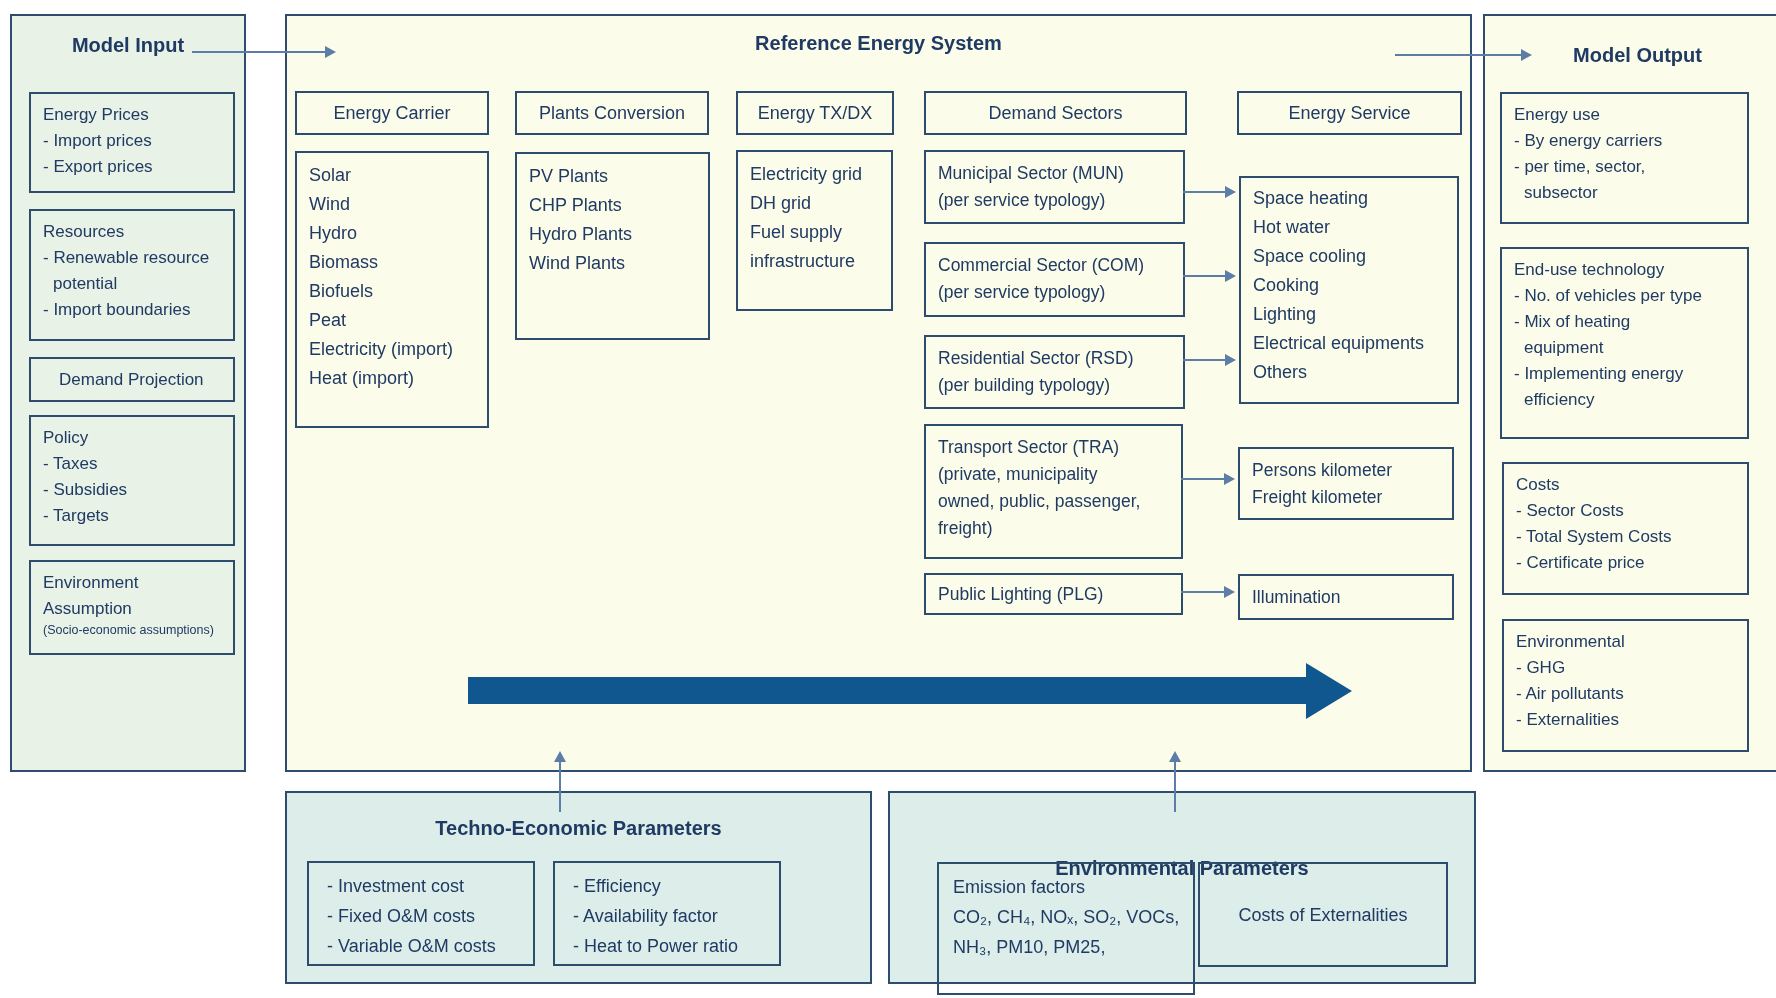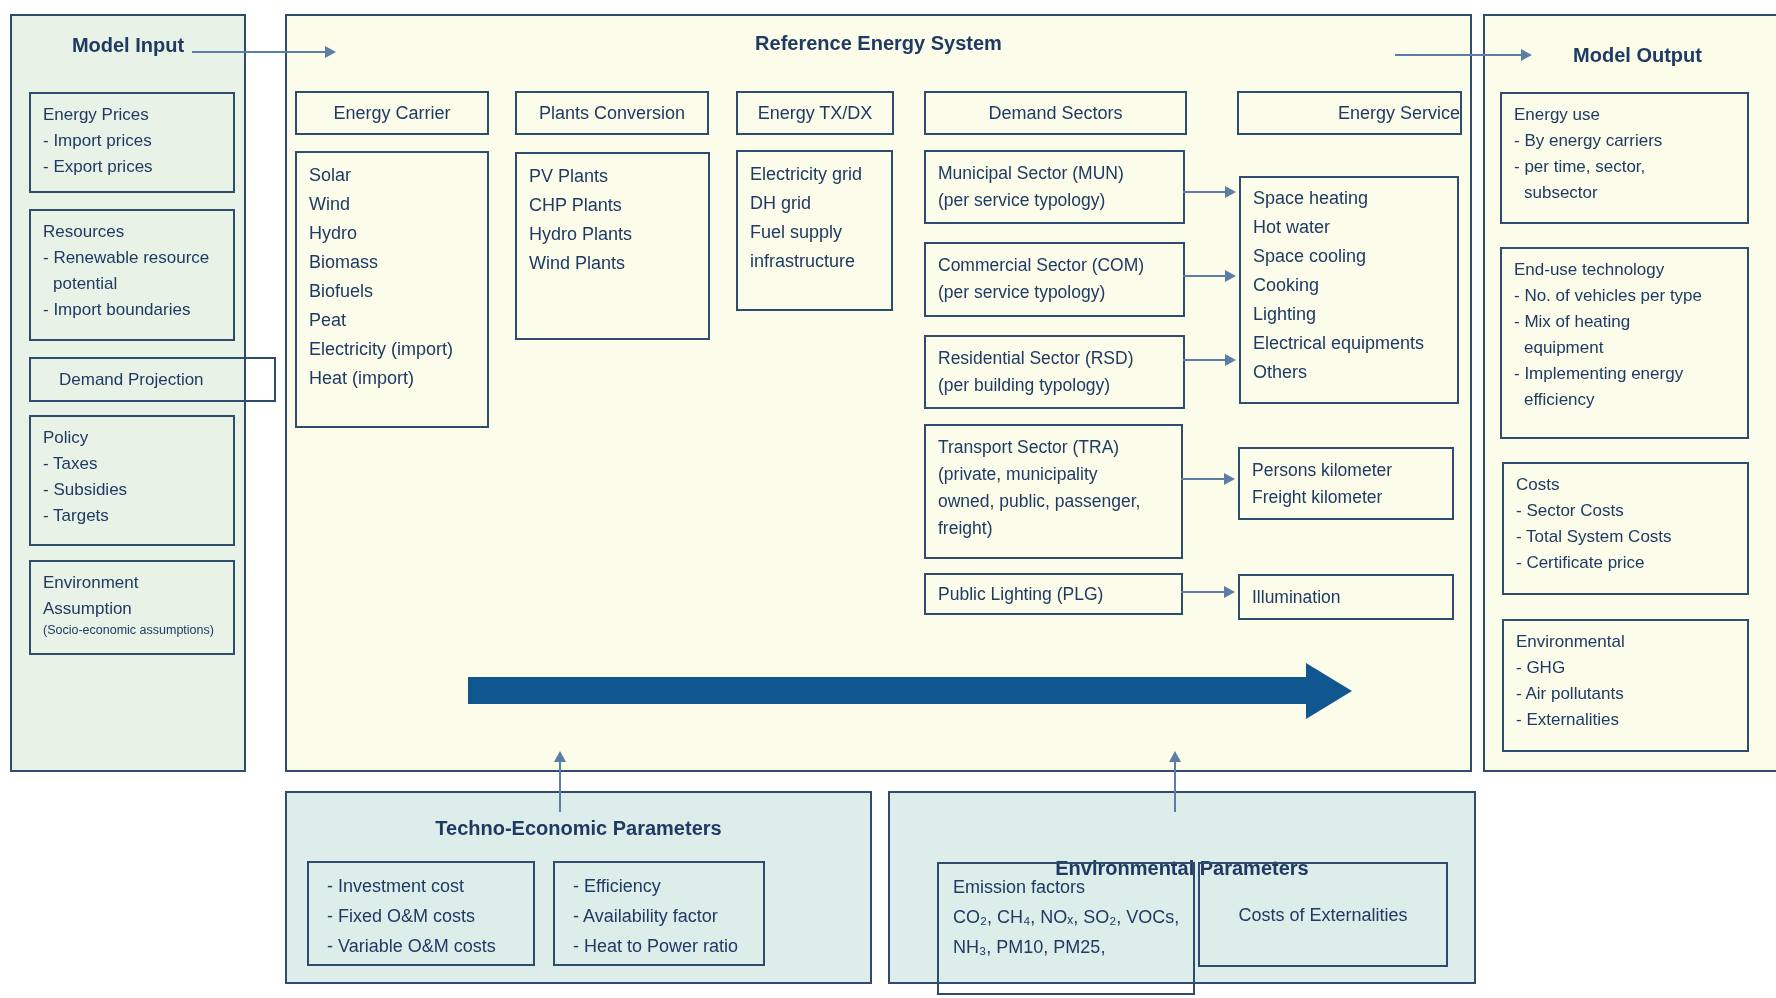--- a/index.html
+++ b/index.html
@@ -60,21 +60,21 @@
       <div class="ln">- Export prices</div>
     </div>
 
     <div class="box t17" style="left:17px;top:193px;width:206px;height:132px;">
       <div class="ln">Resources</div>
       <div class="ln">- Renewable resource</div>
       <div class="ln cont">potential</div>
       <div class="ln">- Import boundaries</div>
     </div>
 
-    <div class="box t17 vcenter" style="left:17px;top:341px;width:247px;height:45px;padding-left:28px;">
+    <div class="box t17 vcenter" style="left:17px;top:341px;width:206px;height:45px;padding-left:28px;">
       <div class="ln">Demand Projection</div>
     </div>
 
     <div class="box t17" style="left:17px;top:399px;width:206px;height:131px;">
       <div class="ln">Policy</div>
       <div class="ln">- Taxes</div>
       <div class="ln">- Subsidies</div>
       <div class="ln">- Targets</div>
     </div>
 
@@ -93,21 +93,21 @@
     </div>
     <div class="box hdr" style="left:228px;top:75px;width:194px;height:44px;">
       <span class="ln">Plants Conversion</span>
     </div>
     <div class="box hdr" style="left:449px;top:75px;width:158px;height:44px;">
       <span class="ln">Energy TX/DX</span>
     </div>
     <div class="box hdr" style="left:637px;top:75px;width:263px;height:44px;">
       <span class="ln">Demand Sectors</span>
     </div>
-    <div class="box hdr" style="left:950px;top:75px;width:225px;height:44px;justify-content:flex-end;">
+    <div class="box hdr" style="left:950px;top:75px;width:225px;height:44px;">
       <span class="ln">Energy Service</span>
     </div>
 
     <div class="box t18" style="left:8px;top:135px;width:194px;height:277px;">
       <div class="ln">Solar</div>
       <div class="ln">Wind</div>
       <div class="ln">Hydro</div>
       <div class="ln">Biomass</div>
       <div class="ln">Biofuels</div>
       <div class="ln">Peat</div>
@@ -205,21 +205,21 @@
 
   <section class="panel bg-teal" style="left:285px;top:791px;width:587px;height:193px;">
     <h2 class="title" style="top:24px;">Techno-Economic Parameters</h2>
 
     <div class="box t18b" style="left:20px;top:68px;width:228px;height:105px;padding-left:18px;">
       <div class="ln">- Investment cost</div>
       <div class="ln">- Fixed O&amp;M costs</div>
       <div class="ln">- Variable O&amp;M costs</div>
     </div>
 
-    <div class="box t18b" style="left:266px;top:68px;width:212px;height:105px;padding-left:18px;">
+    <div class="box t18b" style="left:266px;top:68px;width:228px;height:105px;padding-left:18px;">
       <div class="ln">- Efficiency</div>
       <div class="ln">- Availability factor</div>
       <div class="ln">- Heat to Power ratio</div>
     </div>
   </section>
 
   <section class="panel bg-teal" style="left:888px;top:791px;width:588px;height:193px;">
     <h2 class="title" style="top:24px;margin-top:40px;">Environmental Parameters</h2>
 
     <div class="box t18b" style="left:20px;top:69px;width:258px;height:133px;padding-left:14px;margin-left:27px;">

